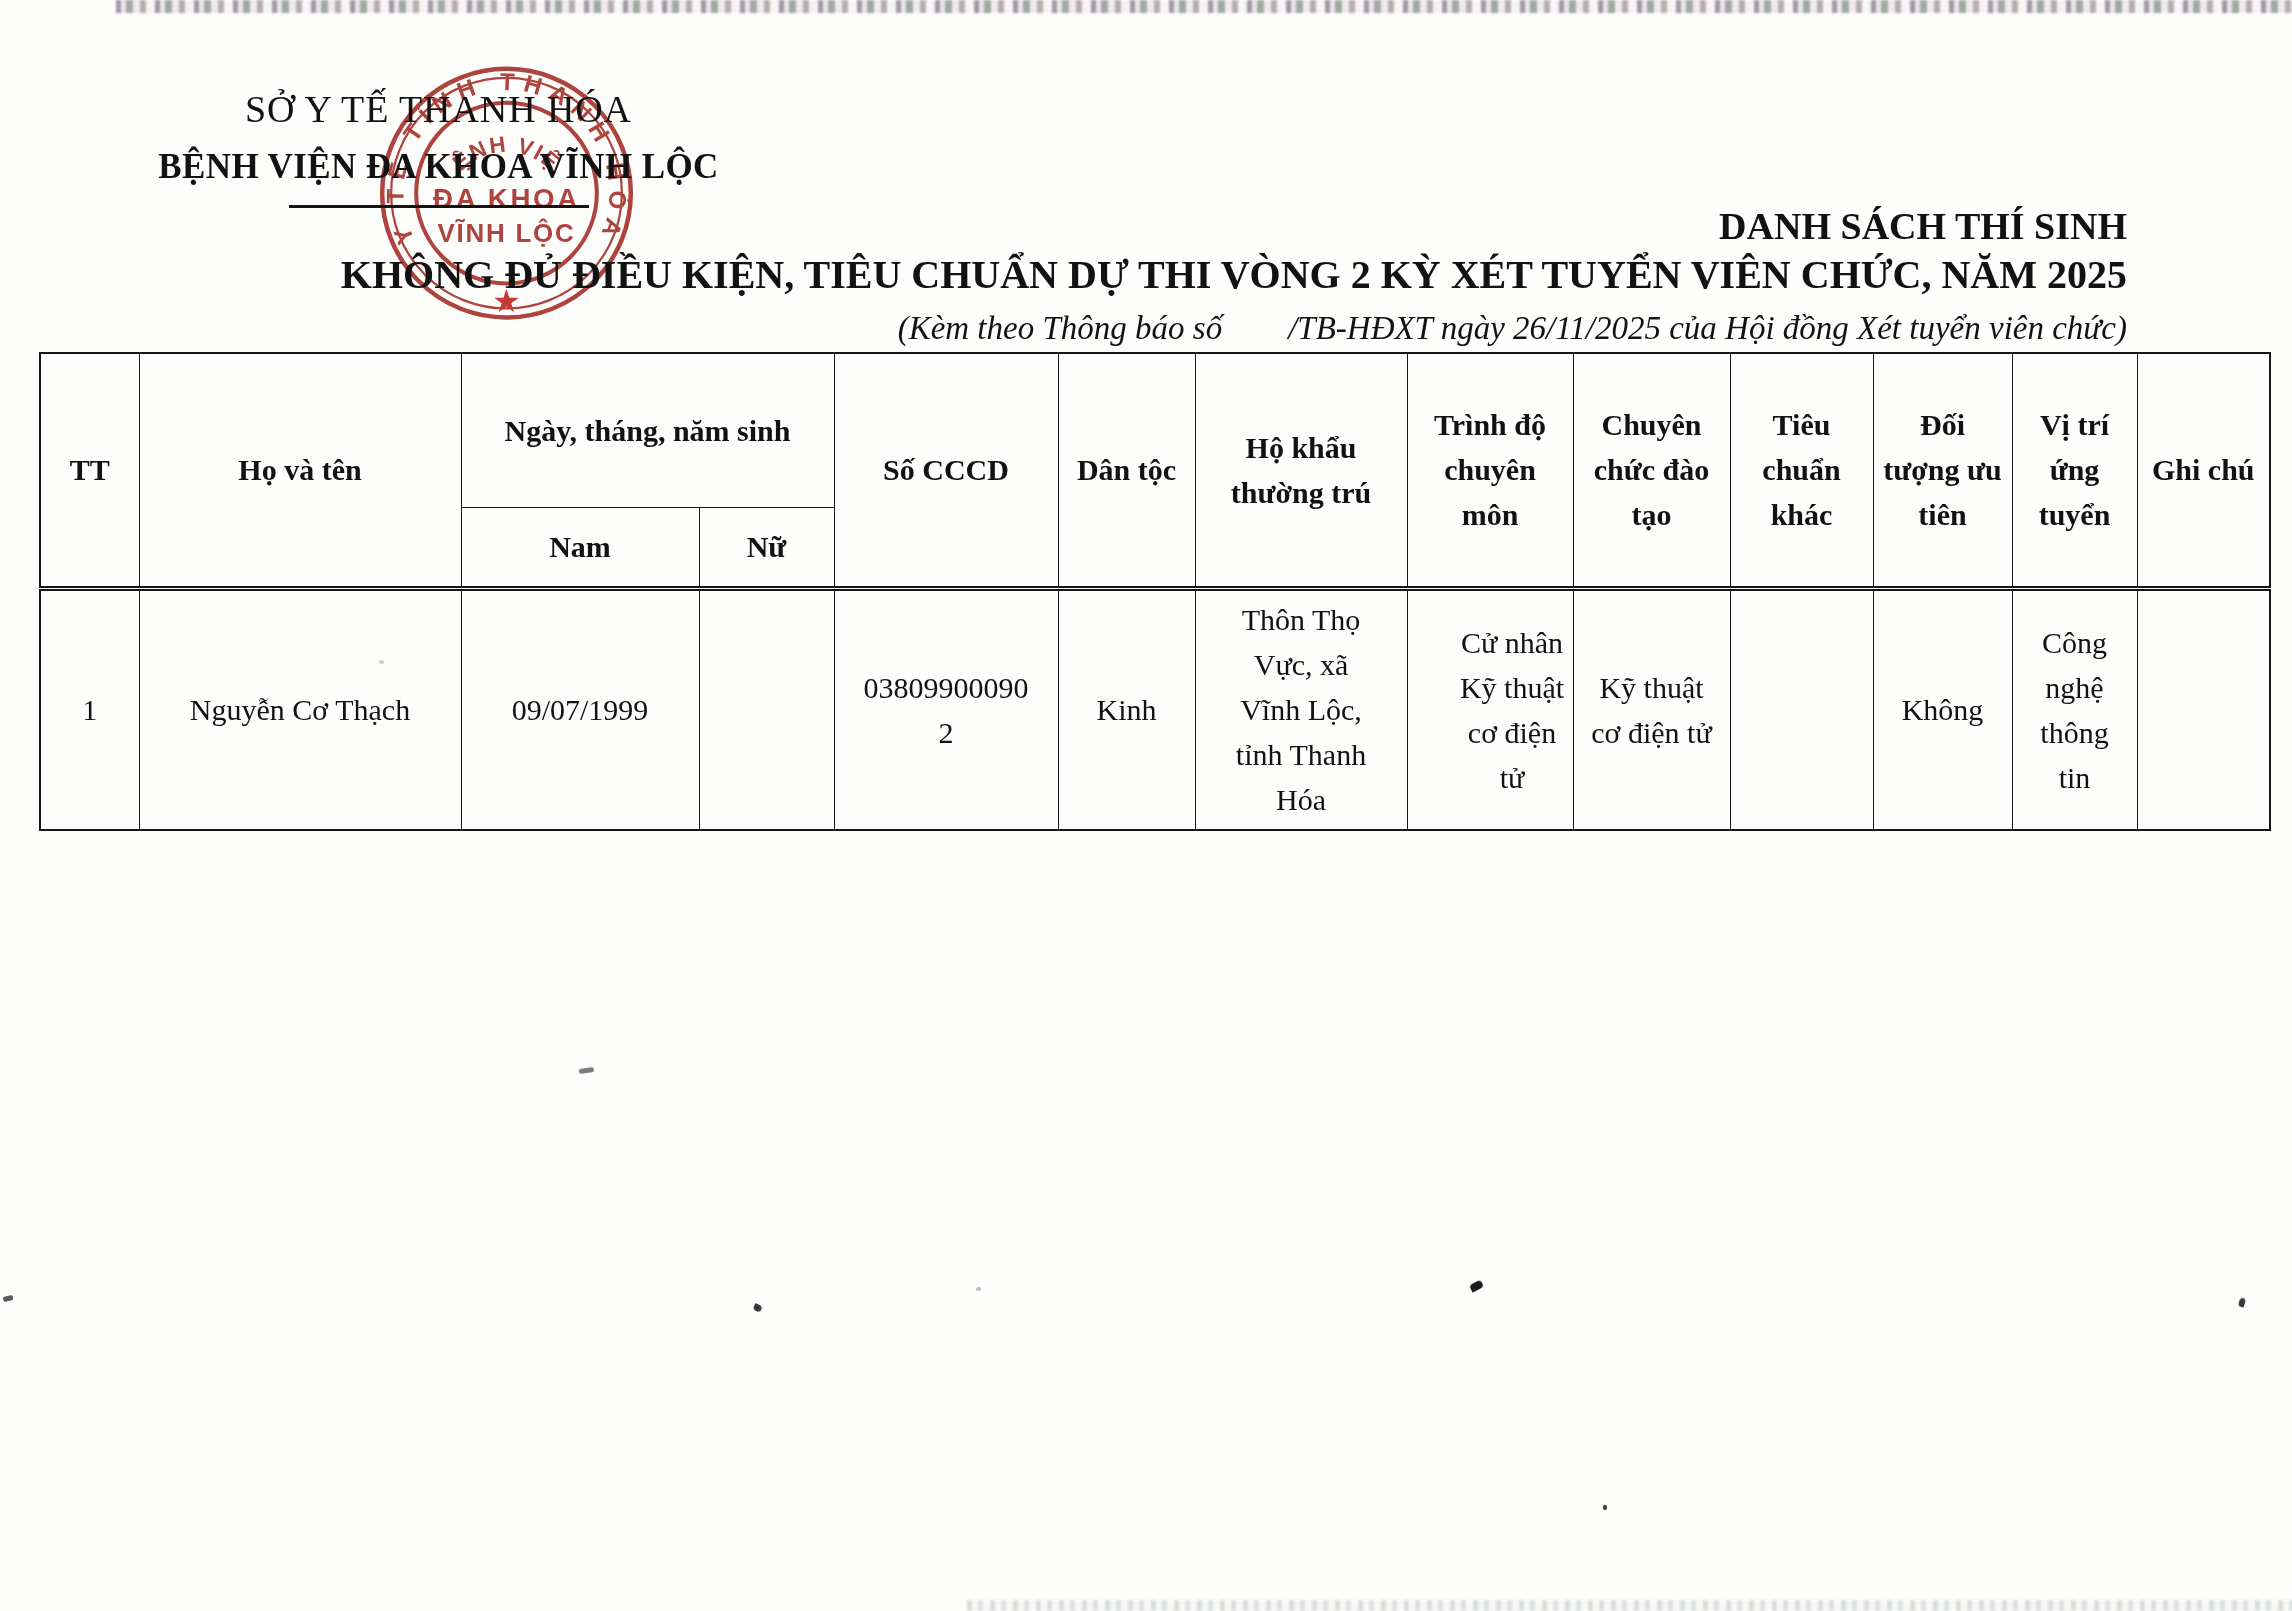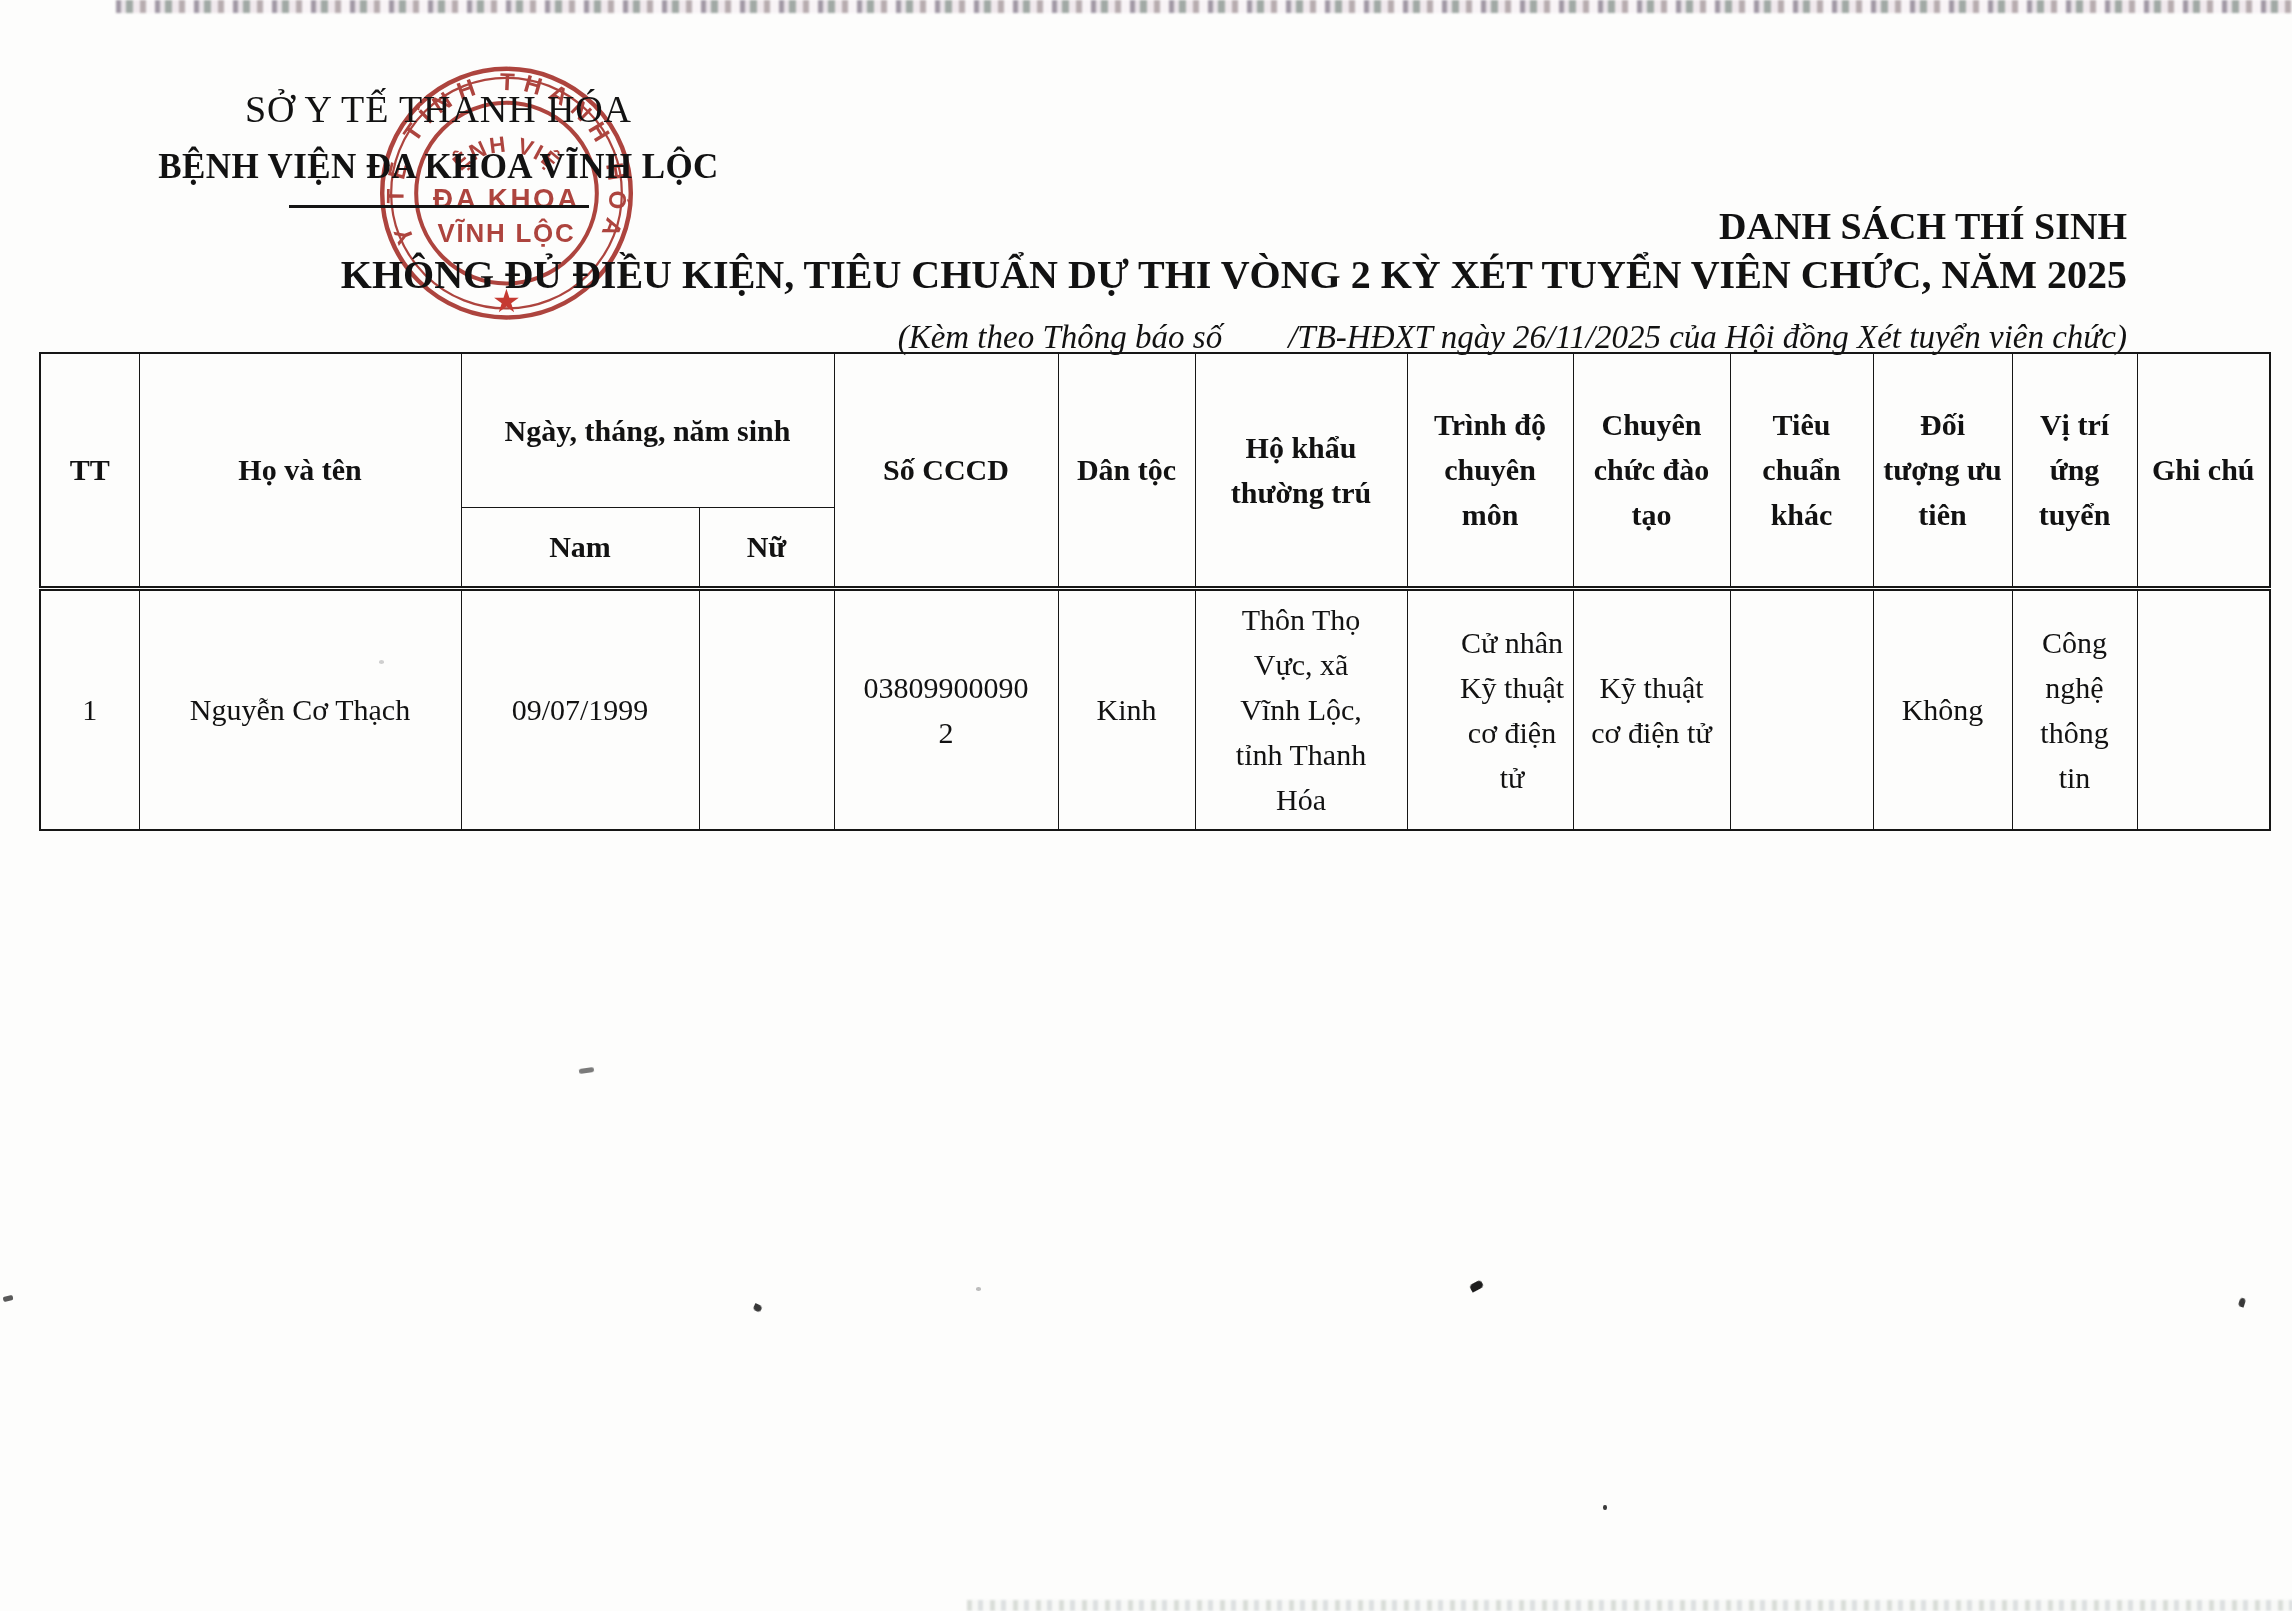--- a/index.html
+++ b/index.html
@@ -46,21 +46,21 @@
   .org .l2{font-size:35px;line-height:68px;font-weight:bold;letter-spacing:0.4px;}
   .org .rule{width:300px;height:3.6px;background:#141414;margin:3.6px auto 0 auto;}
 
   
   .seal{position:absolute;left:372px;top:59px;z-index:2;opacity:.9;}
 
   
   .titleblock{position:absolute;left:175px;top:202px;width:1952px;text-align:right;z-index:3;}
   .titleblock .t1{font-size:38px;line-height:48px;font-weight:bold;white-space:nowrap;}
   .titleblock .t2{font-size:40px;line-height:50px;font-weight:bold;white-space:nowrap;}
-  .titleblock .sub{font-size:33px;line-height:43px;font-style:italic;margin-top:16px;white-space:pre-wrap;}
+  .titleblock .sub{font-size:33px;line-height:43px;font-style:italic;margin-top:7px;white-space:pre-wrap;}
 
   
   table.roster{
     position:absolute;left:39px;top:352px;width:2230px;
     border-collapse:collapse;table-layout:fixed;z-index:3;
     background:transparent;
   }
   table.roster{border:2.7px solid #161616;}
   table.roster th, table.roster td{
     border:1.8px solid #161616;

